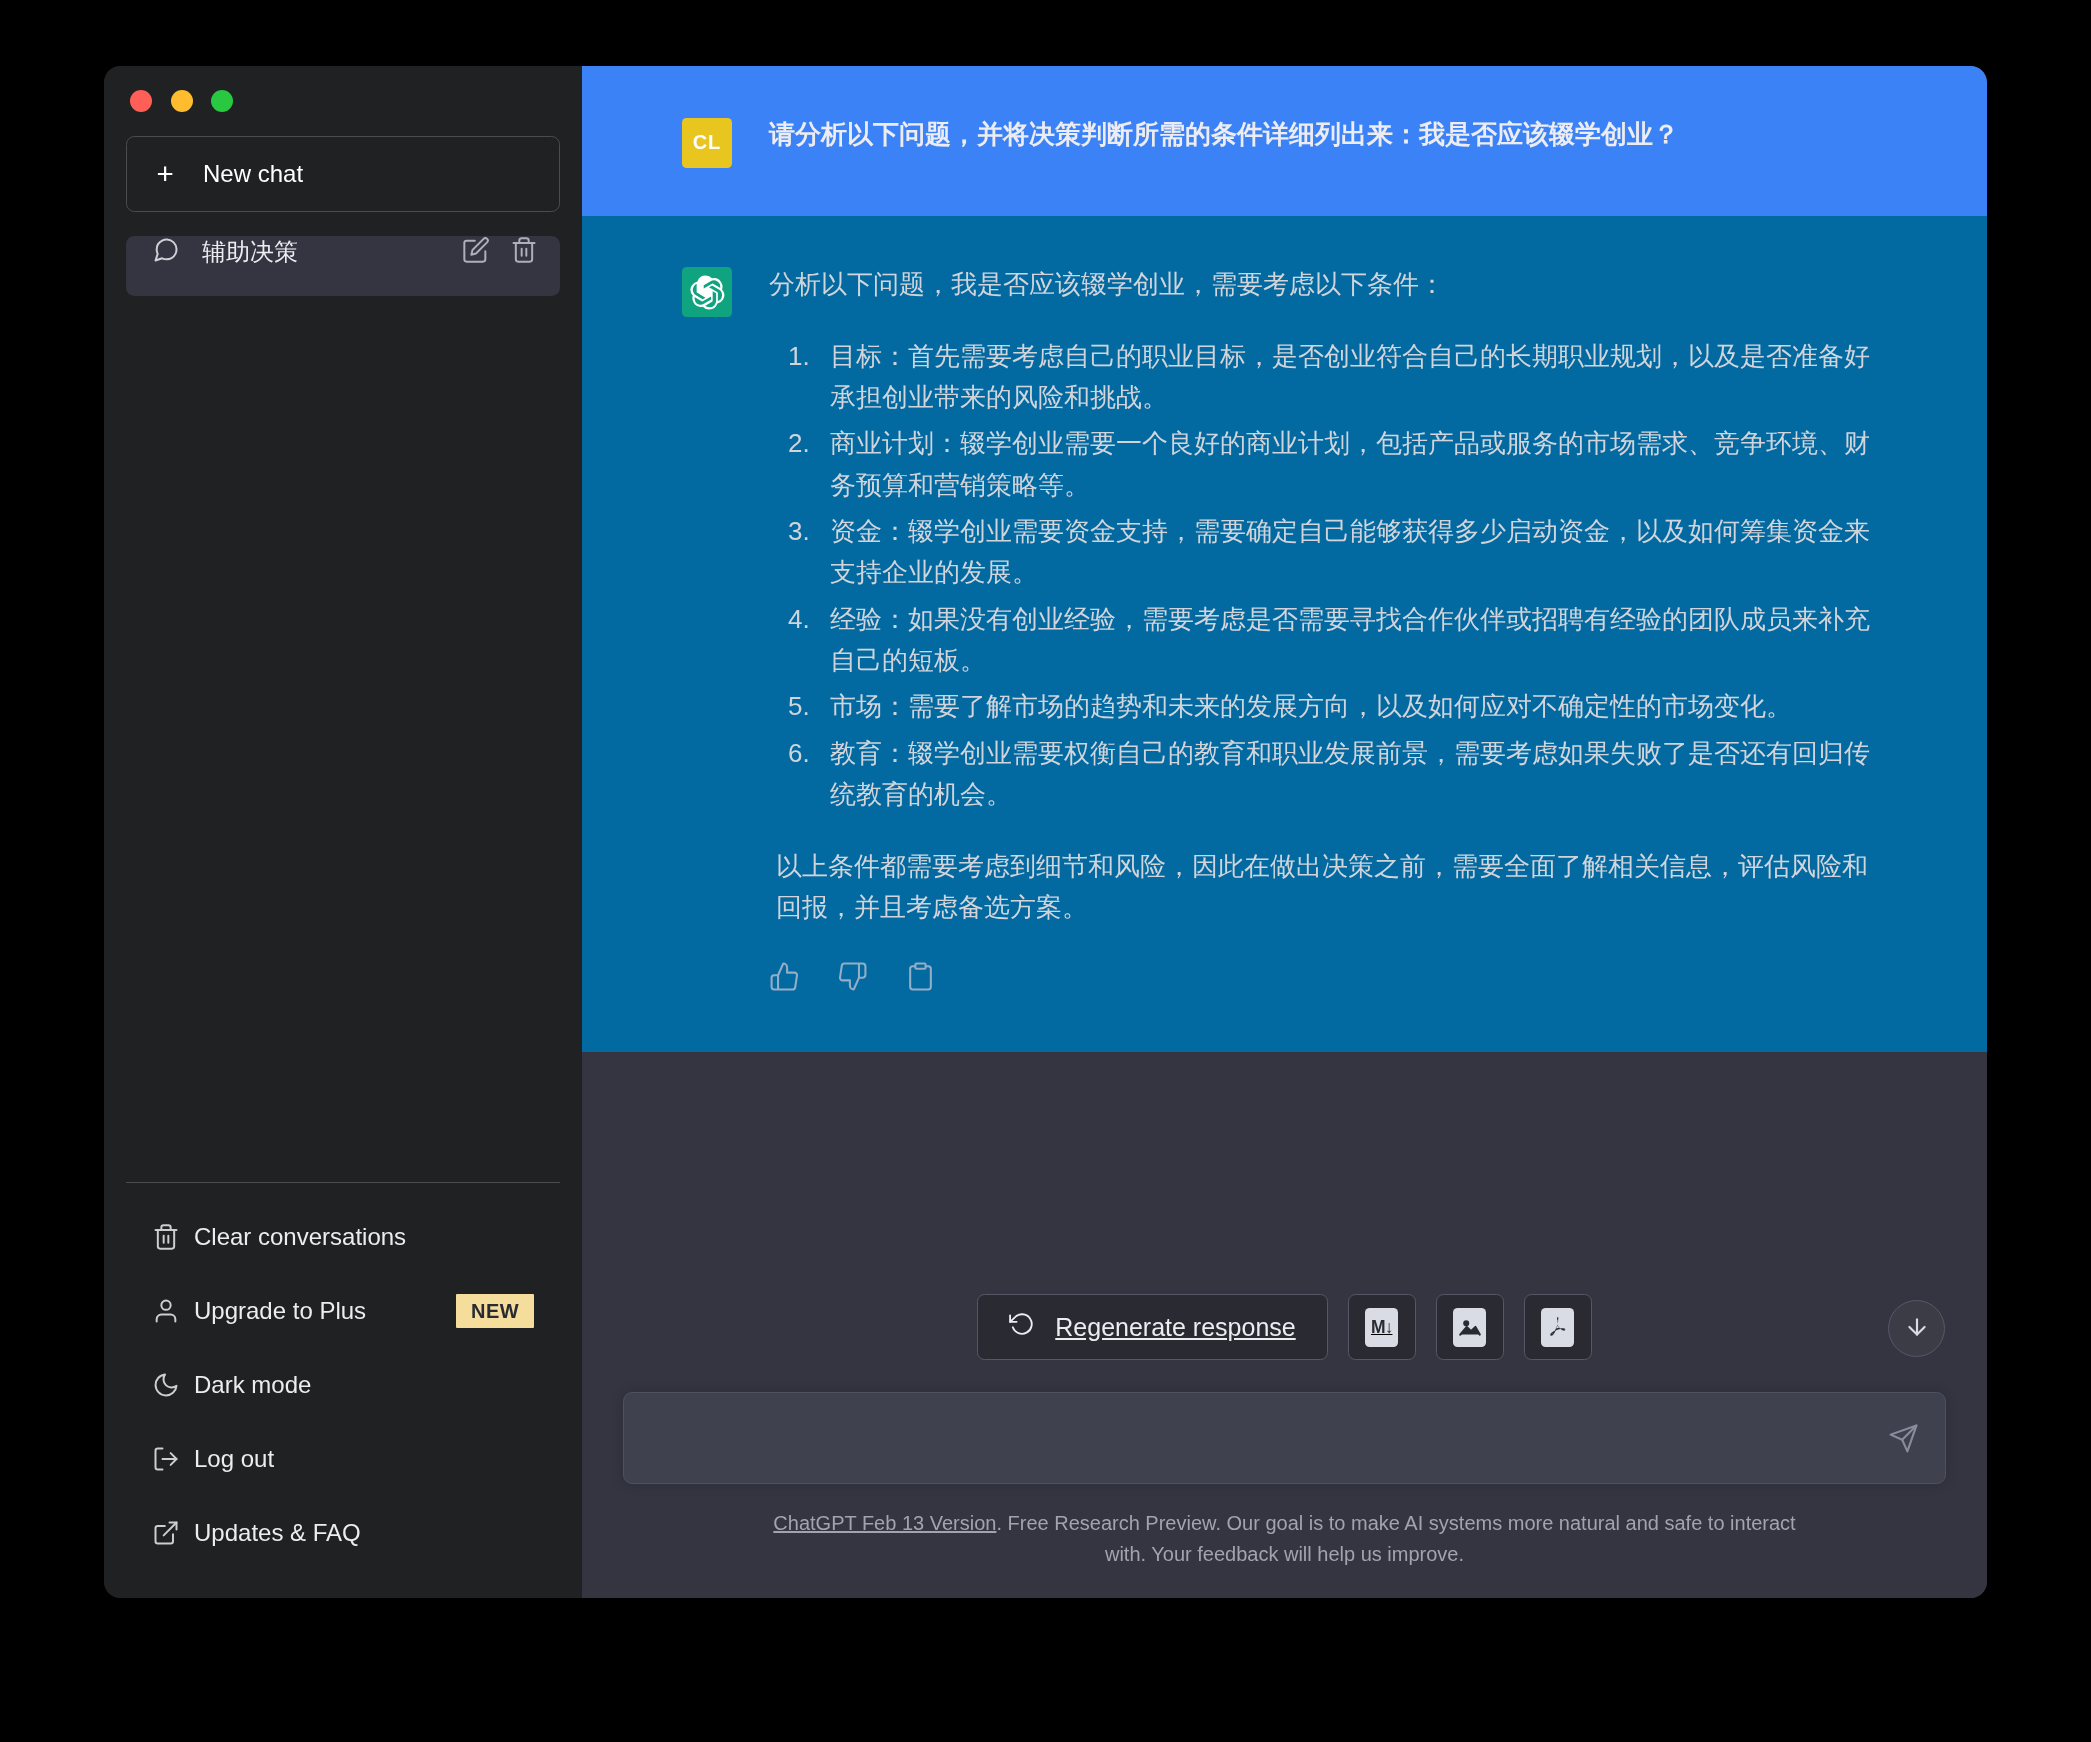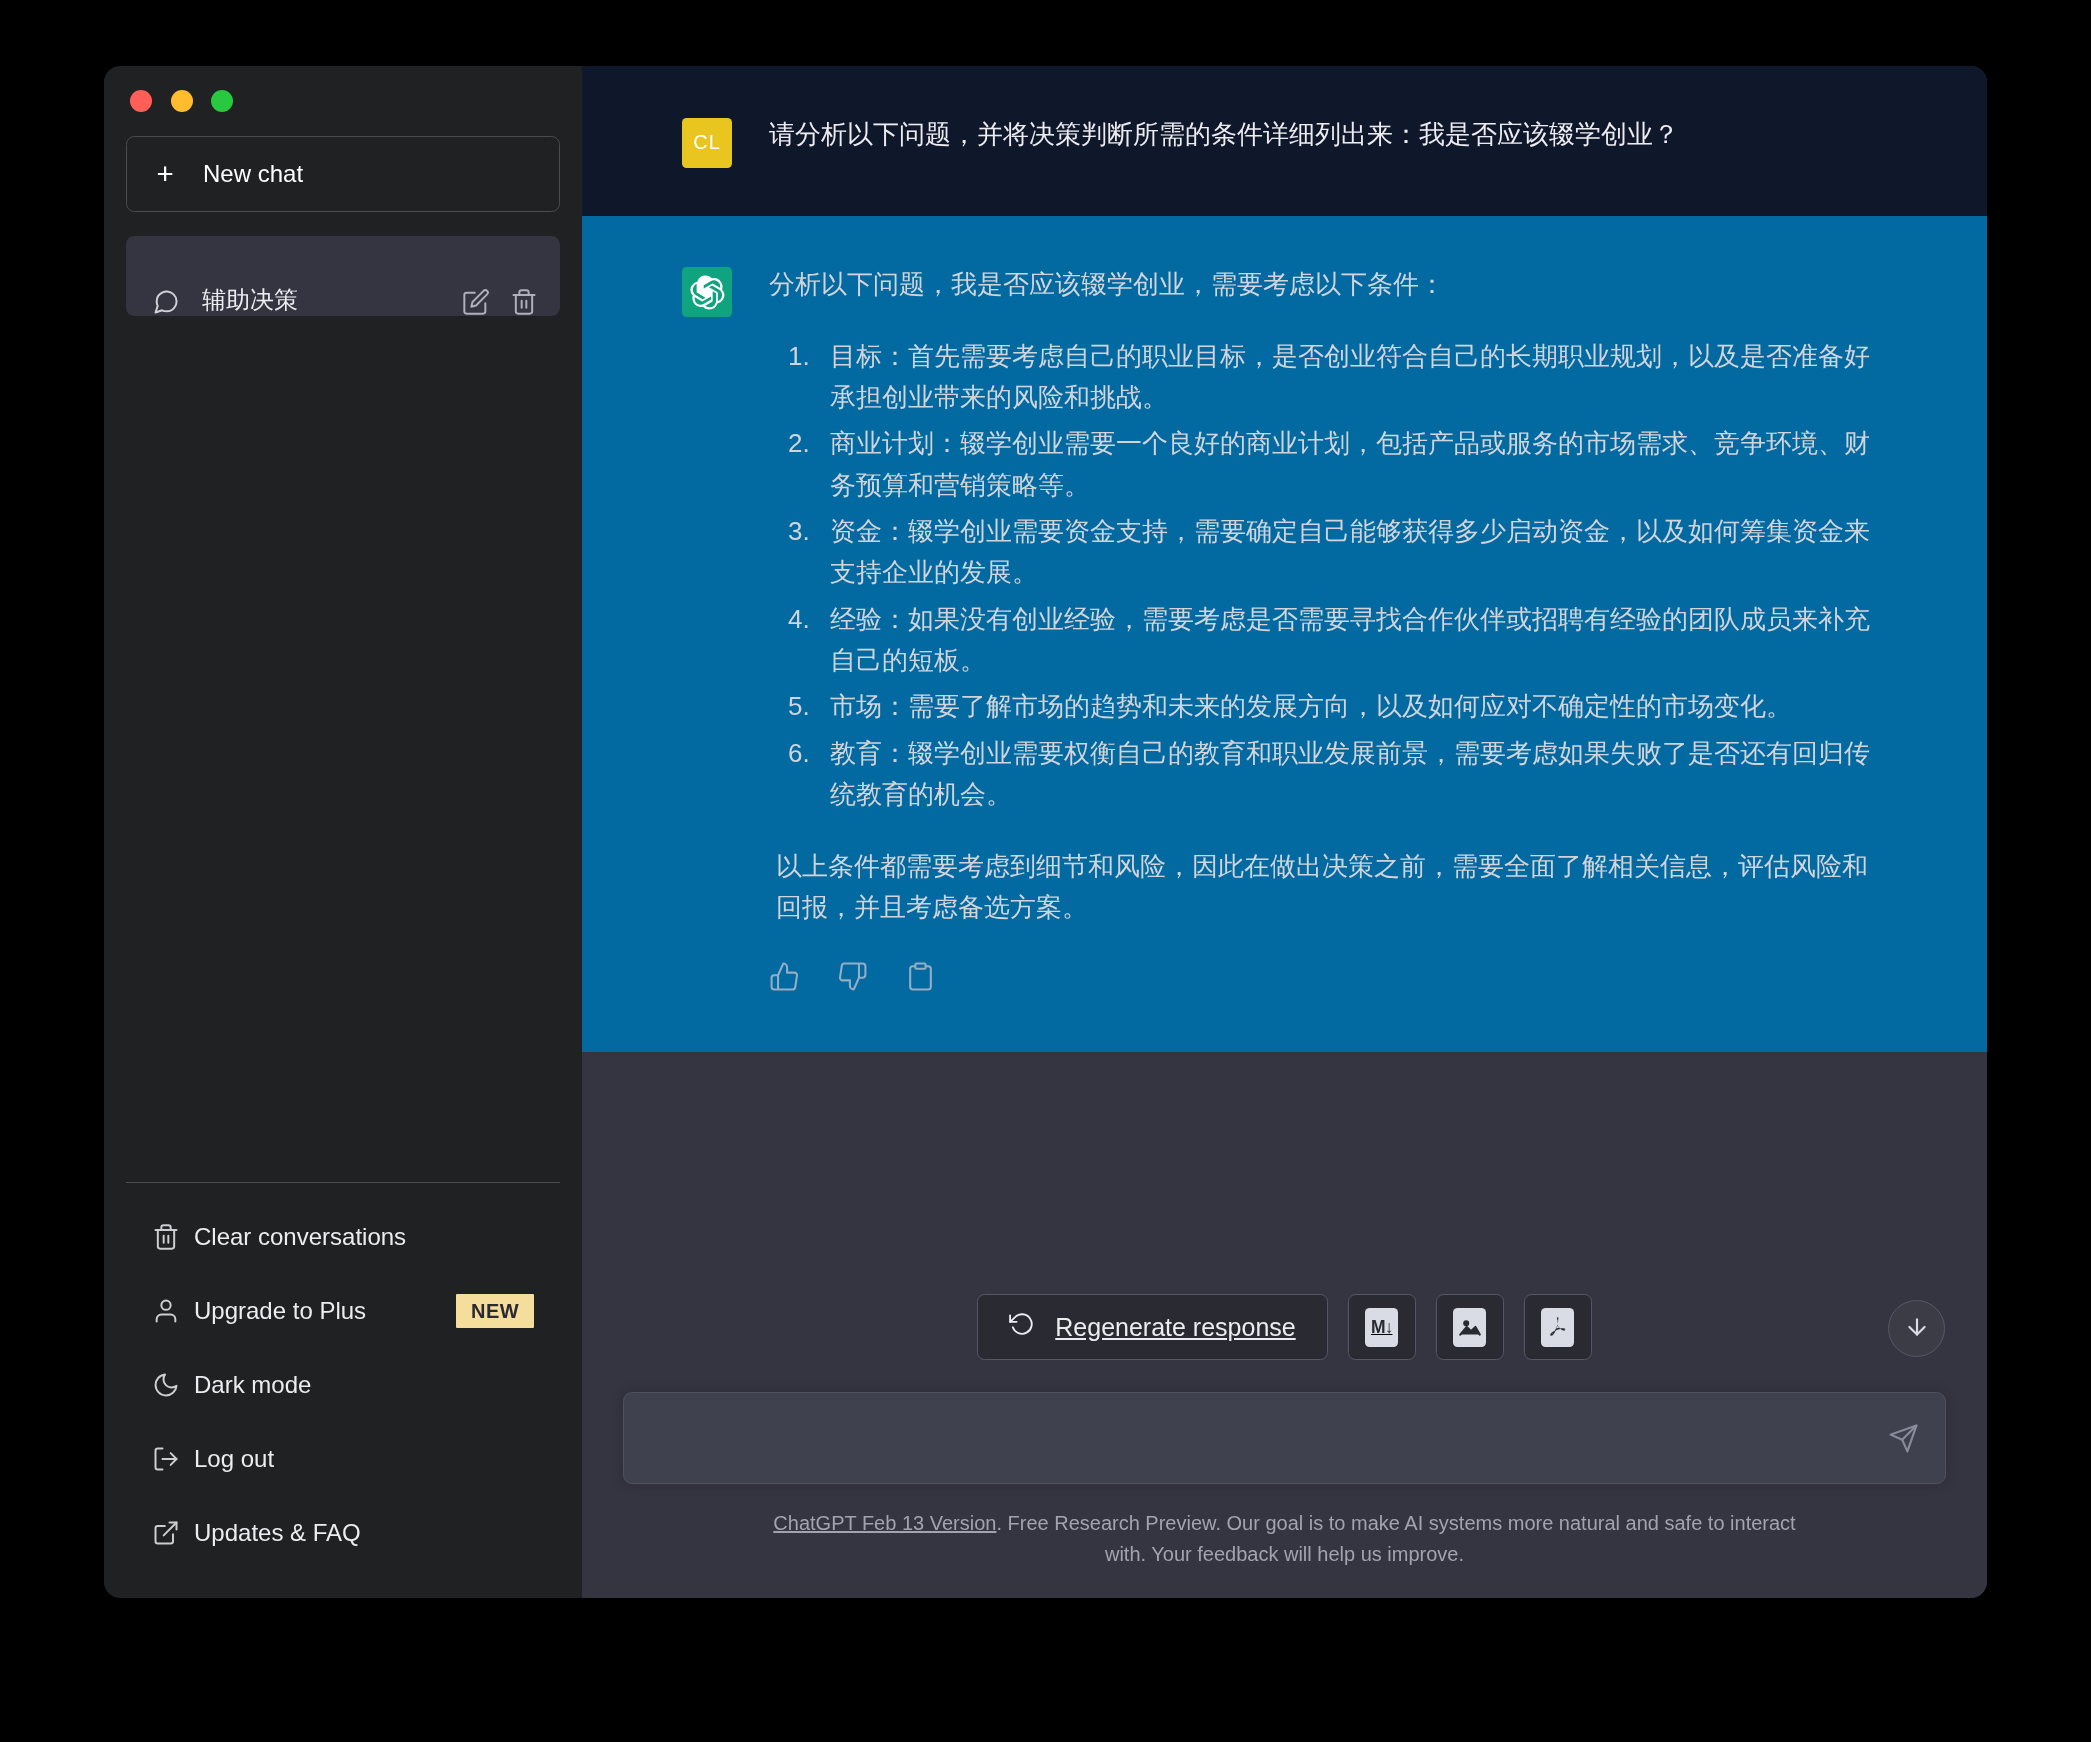--- a/index.html
+++ b/index.html
@@ -70,23 +70,23 @@
     font-weight: 300;
     color: #fff;
     display: flex;
     width: 24px;
     justify-content: center;
   }
 
   .conv-list { margin-top: 24px; }
   .conv-item {
     display: flex;
-    align-items: flex-end;
+    align-items: flex-start;
     gap: 22px;
-    height: 80px;
+    height: 60px;
     padding: 0 22px 0 26px;
     border-radius: 8.3px;
     background: #343541;
     color: #ececf1;
     font-size: 24px;
     cursor: pointer;
   }
   .conv-item .conv-label {
     flex: 1;
     white-space: nowrap;
@@ -143,21 +143,21 @@
     flex: 1;
     overflow: hidden;
     position: relative;
   }
 
   .msg {
     display: flex;
     gap: 37px;
     padding: 48px 111px 48px 100px;
   }
-  .msg.user { background: #0f172a; }
+  .msg.user { background: #3b82f6; font-weight: bold; }
   .msg.assistant { background: #0369a1; }
 
   .avatar {
     width: 50px; height: 50px;
     min-width: 50px;
     border-radius: 4.6px;
     display: flex; align-items: center; justify-content: center;
     margin-top: 3.7px;
   }
   .avatar.user { background: #e9c520; color: #fff; font-size: 20px; letter-spacing: 0.9px; }

